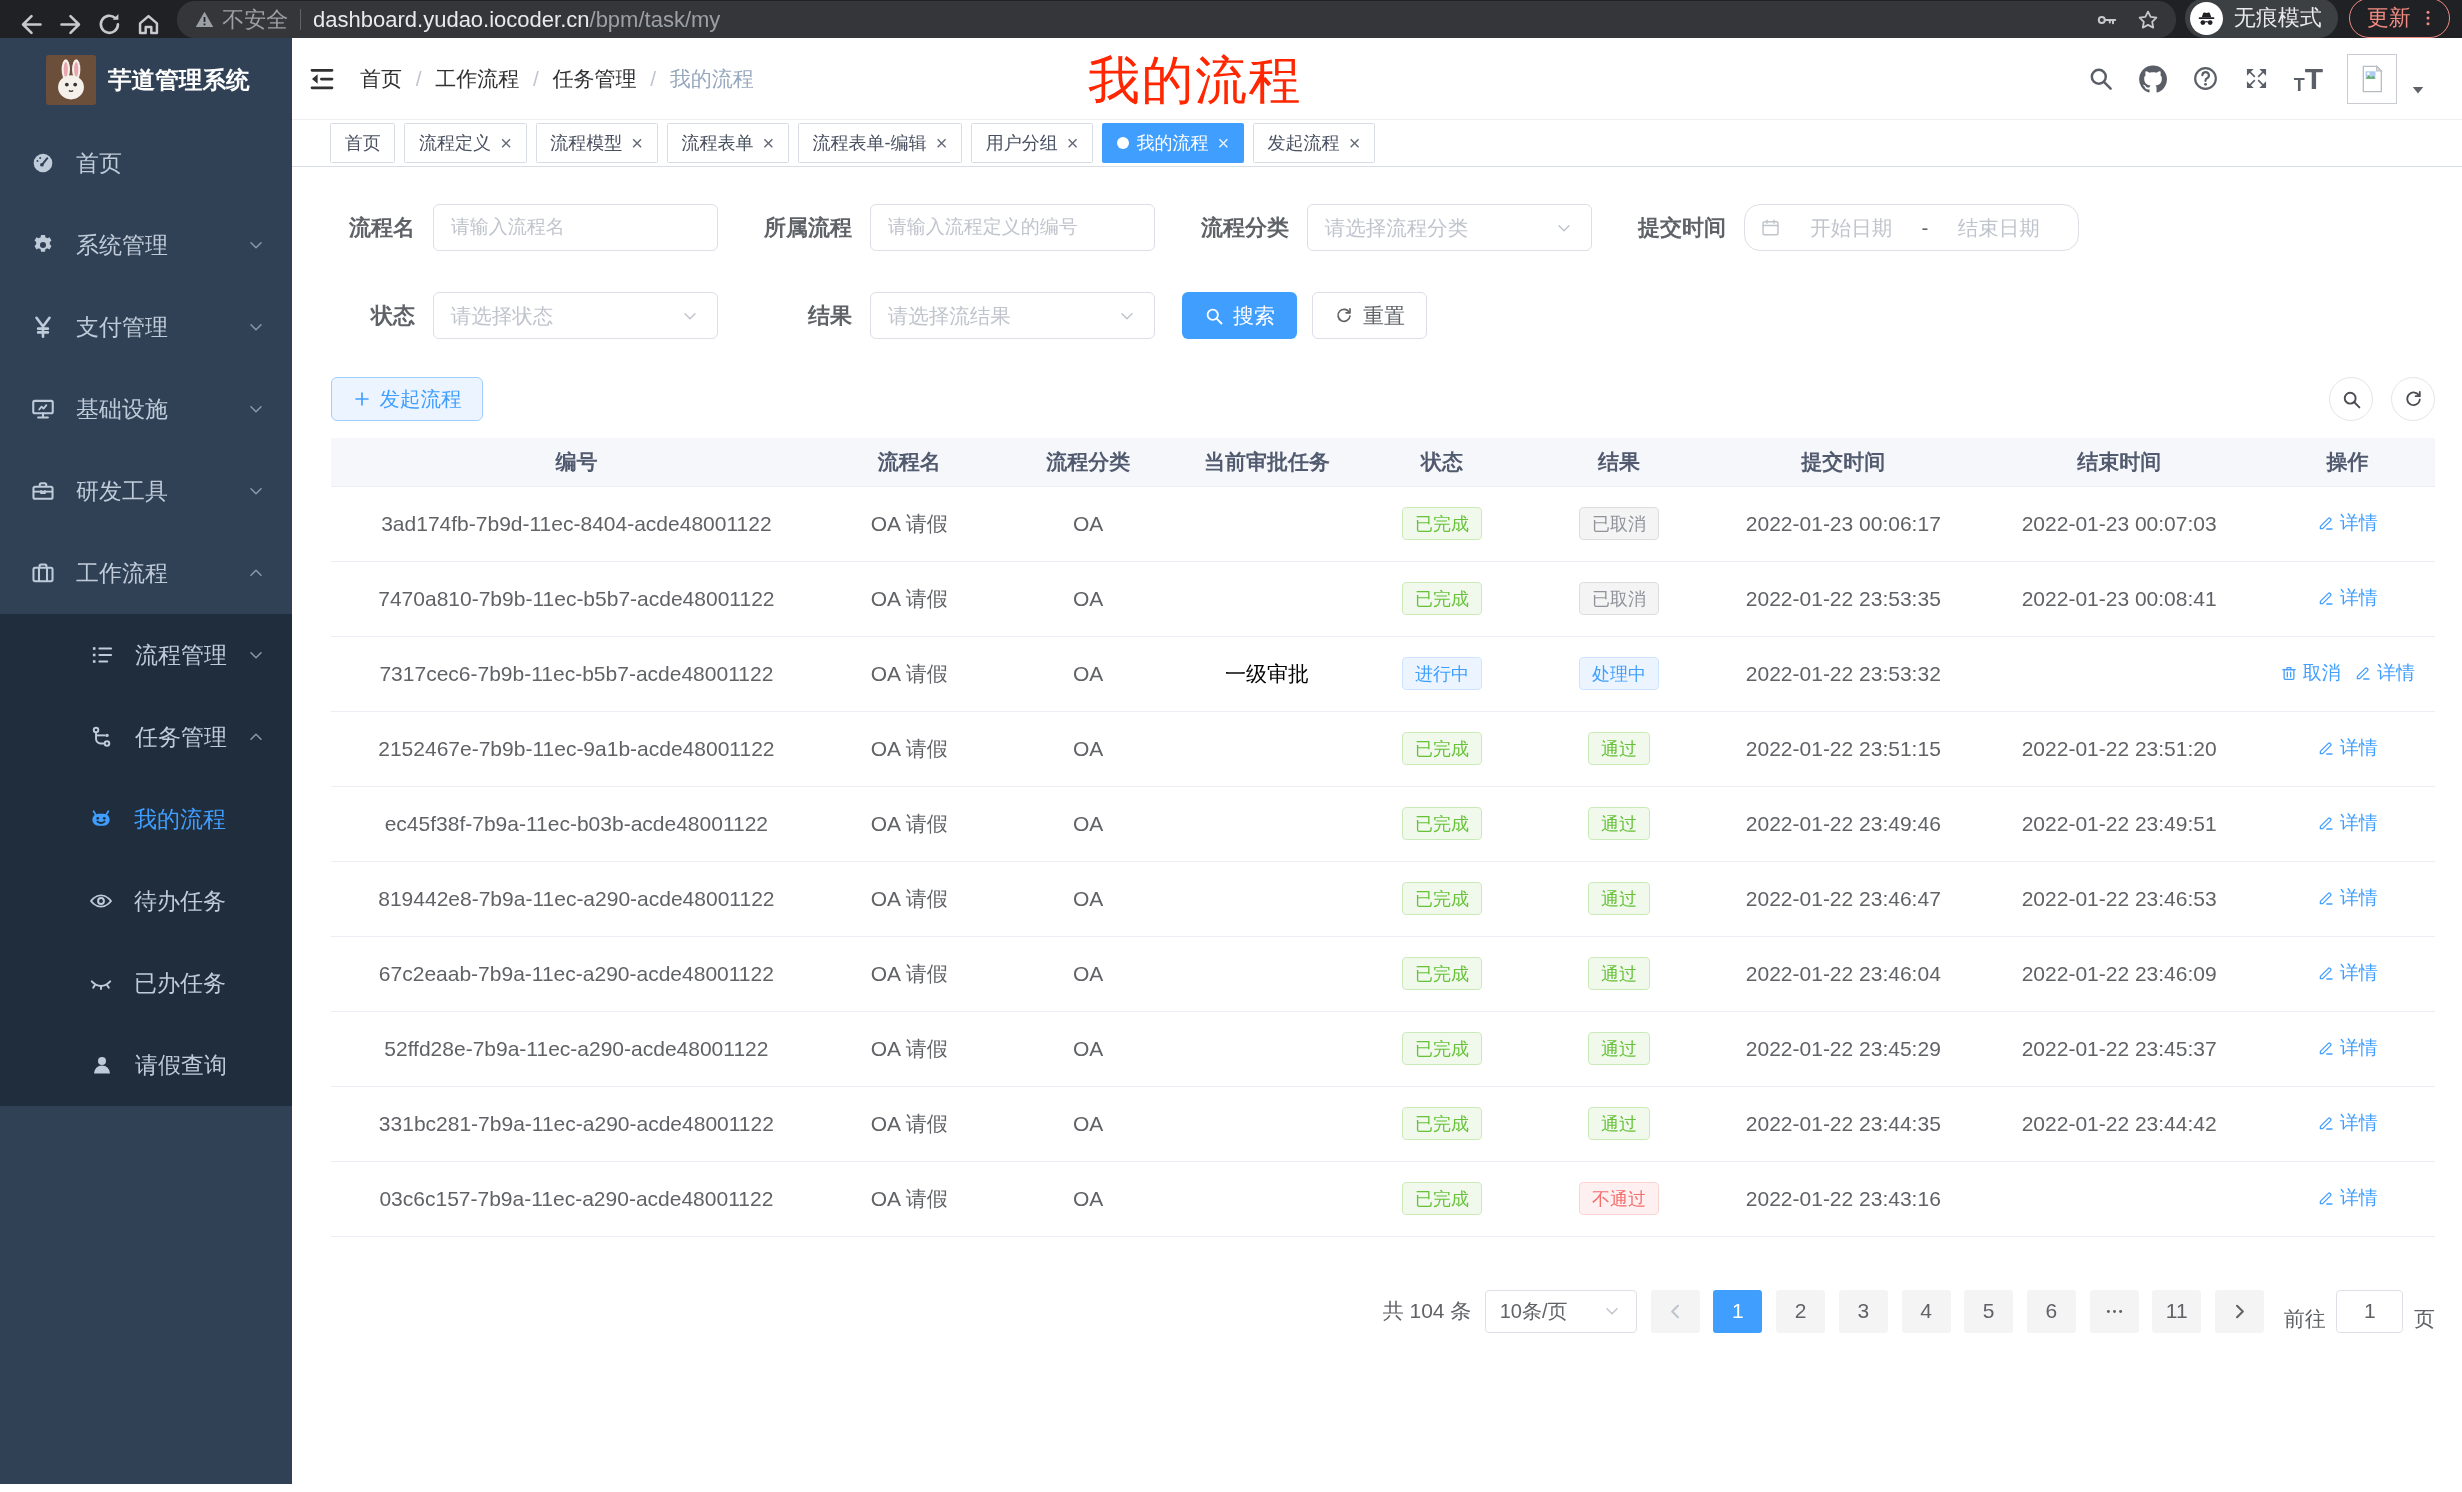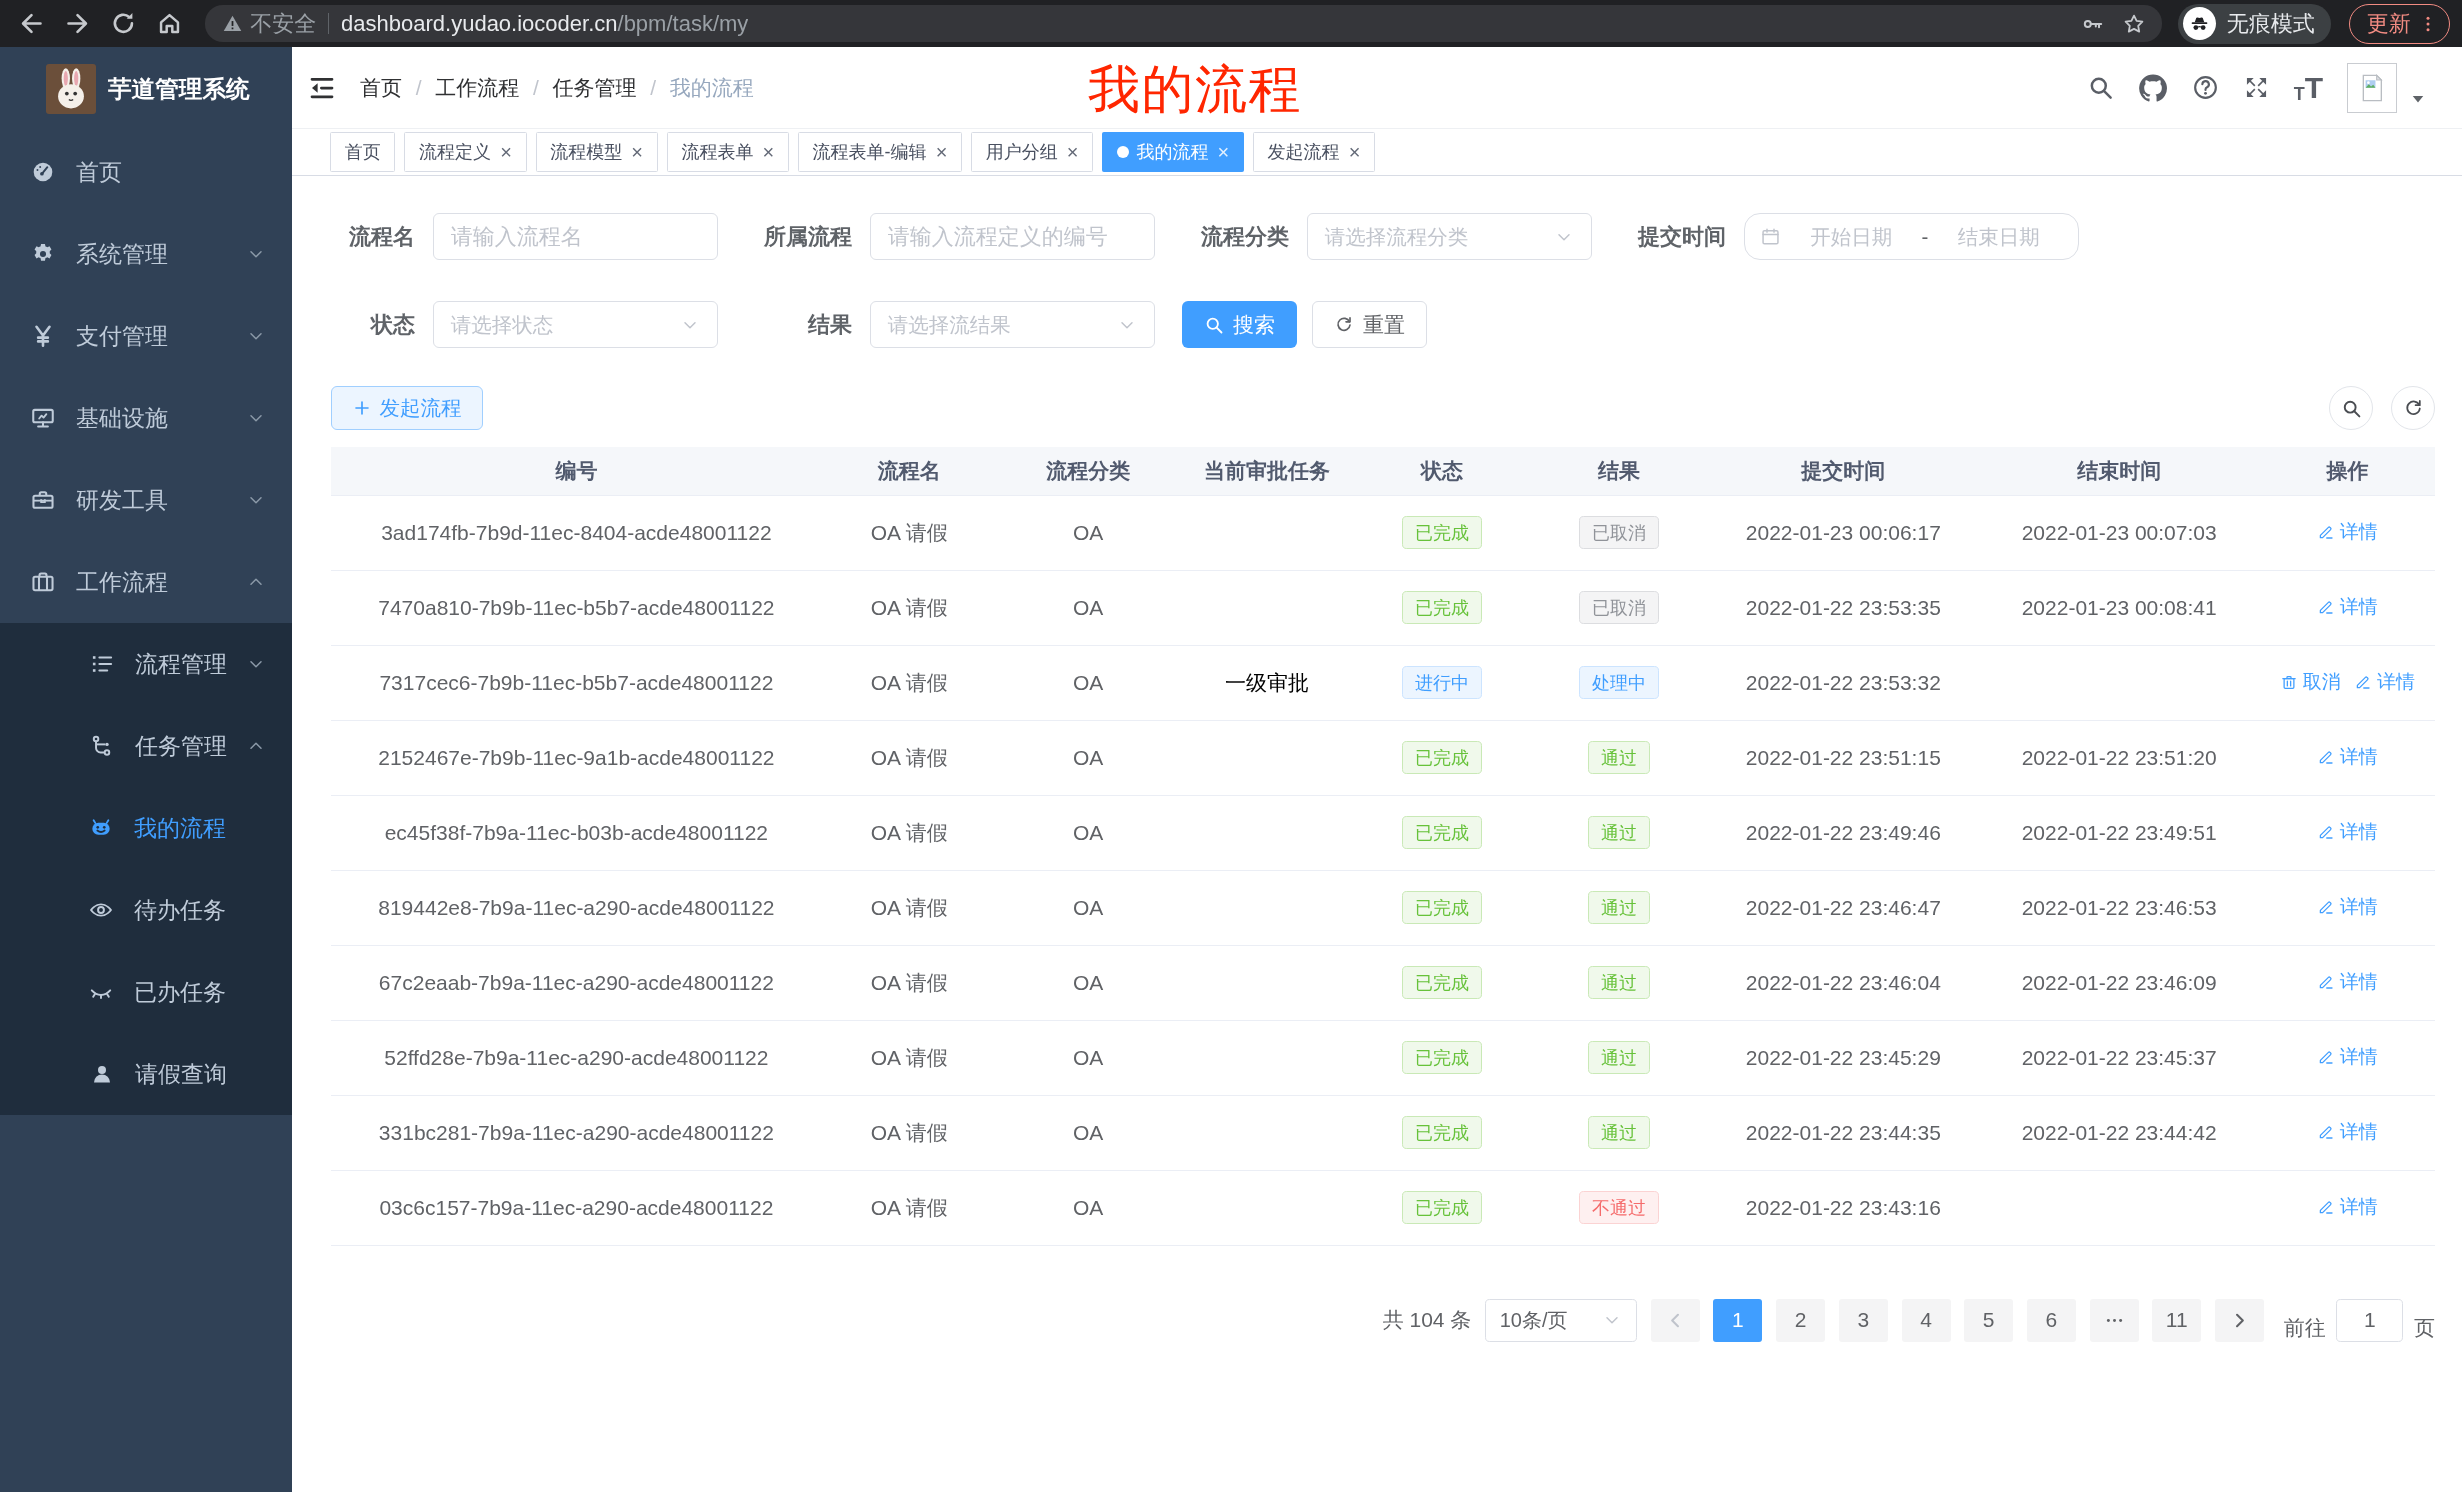--- a/index.html
+++ b/index.html
@@ -3,21 +3,21 @@
 <meta charset="utf-8">
 <style>
   *{margin:0;padding:0;box-sizing:border-box}
   html,body{width:2462px;height:1493px;overflow:hidden}
   body{font-family:"Liberation Sans","DejaVu Sans",sans-serif;background:#fff}
   .screen{position:relative;width:2462px;height:1493px;overflow:hidden;background:#fff}
   .ico{display:inline-flex;align-items:center;justify-content:center;flex:0 0 auto}
   .ico svg{width:100%;height:100%;display:block}
 
   
-  .chrome{height:47px;background:#202124;display:flex;align-items:center;padding:0 12px;gap:7px}
+  .chrome{height:38px;background:#202124;display:flex;align-items:flex-end;padding:0 12px;gap:0}
   .nav-ico{width:27px;height:27px;color:#c6c9cd;margin:0 6px}
   .omnibox{flex:1;height:37px;background:#35363a;border-radius:18px;margin:0 9px;display:flex;align-items:center;padding:0 16.7px;min-width:0}
   .omni-warn{width:21px;height:21px;color:#9aa0a6;margin-right:7.6px}
   .omni-sec{color:#9aa0a6;font-size:22px;white-space:nowrap}
   .omni-div{width:0.8px;height:21px;background:#5f6368;margin:0 12px}
   .omni-url{font-size:22px;color:#e8eaed;white-space:nowrap;overflow:hidden;text-overflow:ellipsis}
   .omni-url .path{color:#9aa0a6}
   .omni-spacer{flex:1}
   .omni-ico{width:24px;height:24px;color:#c6c9cd;margin-left:16.7px}
   .incog{height:40px;background:#3c4043;border-radius:20px;display:flex;align-items:center;gap:10.7px;padding:0 16.7px 0 4.6px;color:#e8eaed;font-size:22px;white-space:nowrap}
@@ -68,21 +68,21 @@
 
   
   .content{flex:1;padding:0 27px 0 39px;position:relative;background:#fff}
   .frow{display:flex;align-items:center;margin-top:37px;height:47px}
   .frow2{margin-top:41px}
   .fgroup{display:flex;align-items:center;margin-right:27px}
   .flabel{font-size:22px;font-weight:bold;color:#5f6368;margin-right:18px;text-align:right;white-space:nowrap}
   .w110{min-width:84px}
   .w140{min-width:107px}
   .finput,.fselect{width:285px;height:47px;border:0.8px solid #dcdfe6;border-radius:6px;background:#fff;display:flex;align-items:center;padding:0 16.7px}
-  .finput input{border:none;outline:none;width:100%;font-size:22px;color:#3b82f6;background:transparent;font-family:Liberation Serif, serif}
+  .finput input{border:none;outline:none;width:100%;font-size:19px;color:#3b82f6;background:transparent;font-family:Liberation Mono, monospace}
   .finput input::placeholder{color:#c0c4cc}
   .fselect{justify-content:space-between;cursor:pointer}
   .fsel-ph{color:#c0c4cc;font-size:20.5px;white-space:nowrap}
   .sel-chev{width:20px;height:20px;color:#c0c4cc}
   .fdate{width:335px;height:47px;border:0.8px solid #dcdfe6;border-radius:16px;display:flex;align-items:center;padding:0 15px;gap:6px;cursor:pointer}
   .fdate .cal{width:21px;height:21px;color:#c0c4cc}
   .fdate .ph{color:#c0c4cc;font-size:20.5px;flex:1;text-align:center;white-space:nowrap}
   .fdate .dsep{color:#606266;font-size:20.5px}
   .btn{height:47px;display:inline-flex;align-items:center;justify-content:center;gap:9px;border-radius:6px;font-size:21px;padding:0 21px;cursor:pointer;border:0.8px solid transparent;font-family:inherit;white-space:nowrap}
   .btn .bico{width:20px;height:20px}

